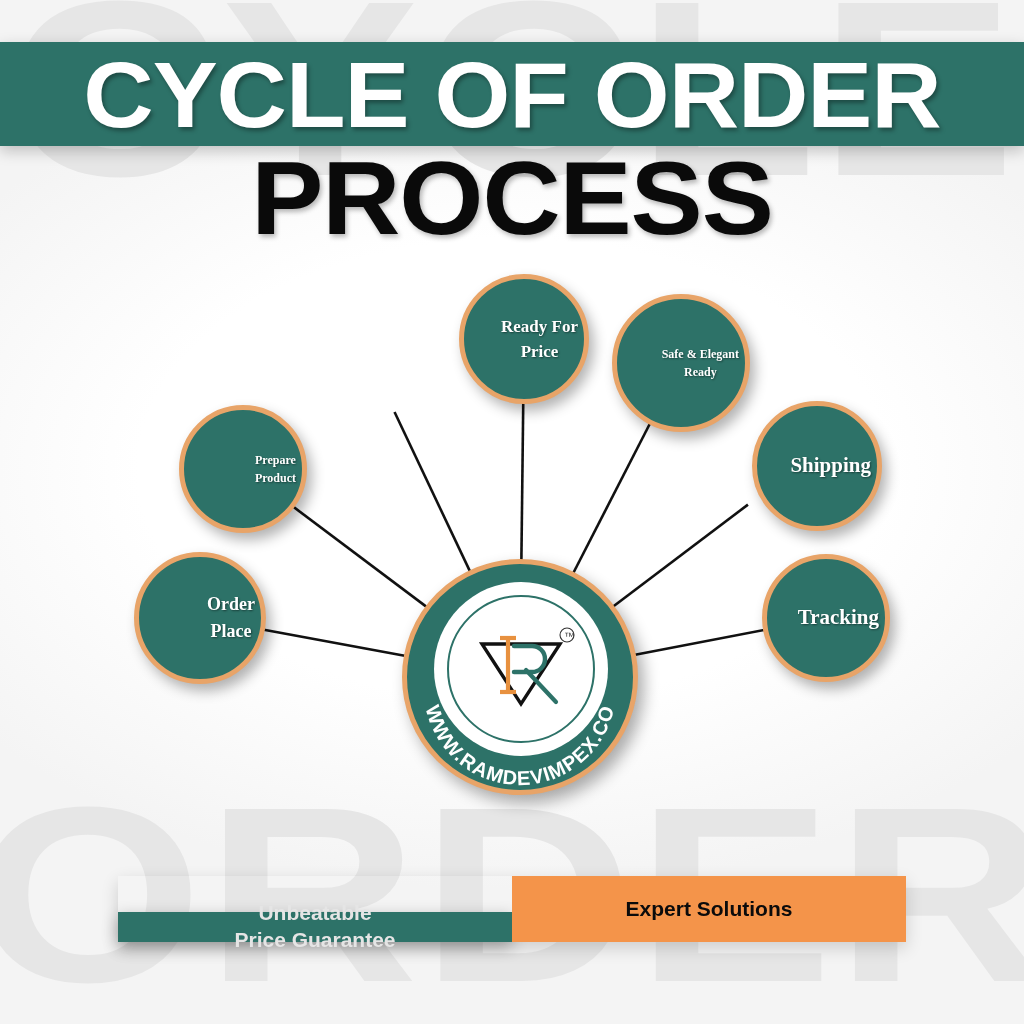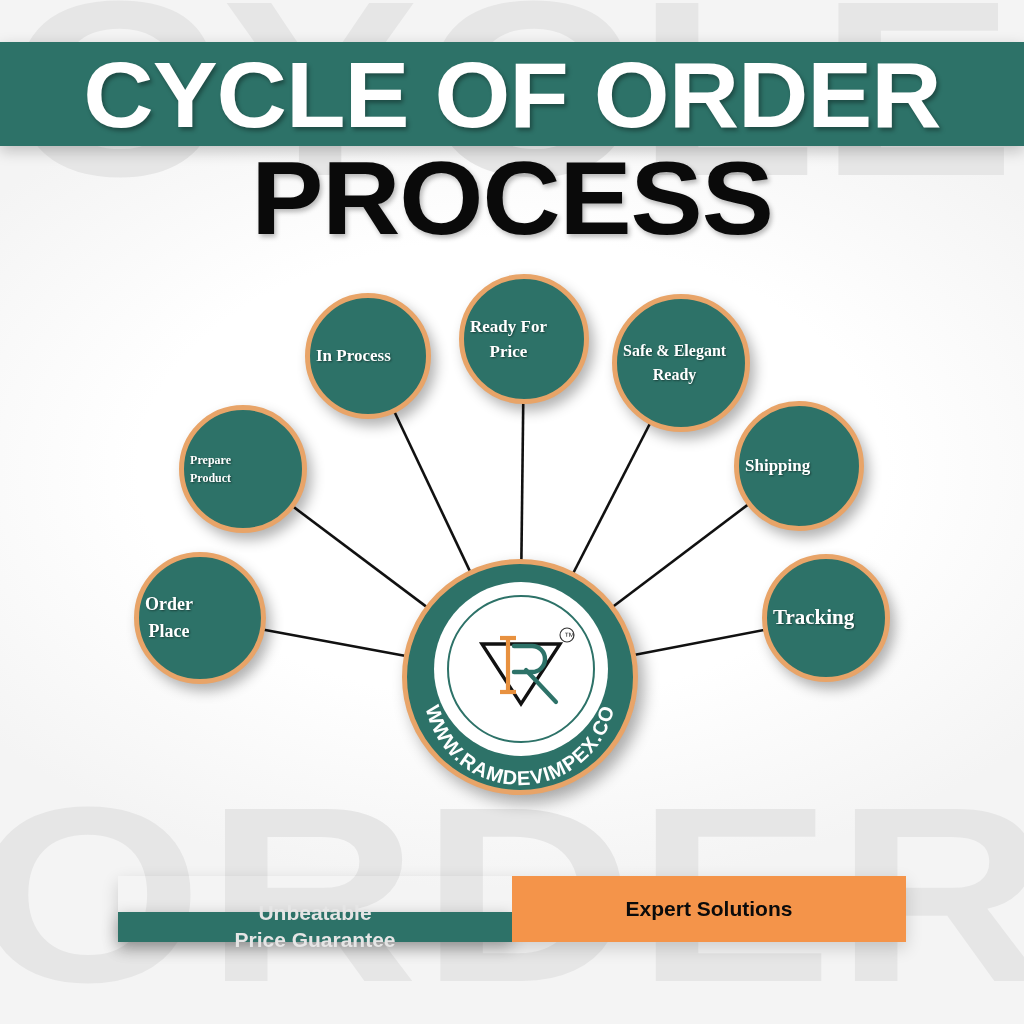--- a/index.html
+++ b/index.html
@@ -70,21 +70,21 @@
   
   #diagram{position:absolute;left:0;top:0;width:1024px;height:1024px;z-index:3;}
   #lines{position:absolute;left:0;top:0;width:1024px;height:1024px;z-index:2;}
 
   .node{
     position:absolute;
     border-radius:50%;
     background:#2d7268;
     border:5px solid #e8a468;
     box-sizing:border-box;
-    display:flex;align-items:center;justify-content:flex-start;
+    display:flex;align-items:center;justify-content:flex-end;
     text-align:center;
     color:#ffffff;
     font-family:"Liberation Serif",serif;
     font-weight:bold;
     font-size:17px;
     line-height:1.5;
     box-shadow:5px 7px 13px rgba(0,0,0,.30);
     z-index:4;
     padding:6px;
   }
@@ -159,38 +159,33 @@
           <span>Order</span>
           <span>Place</span>
         </div>
       </div>
       <div class="node" style="left: 179px; top: 405px; width: 128px; height: 128px; font-size: 12px;">
         <div>
           <span>Prepare</span>
           <span>Product</span>
         </div>
       </div>
-      <div class="node" style="left: 305px; top: 293px; width: 126px; height: 126px; font-size: 17px;">
-        <div>
-          <span>In Process</span>
-        </div>
-      </div>
       <div class="node" style="left: 459px; top: 274px; width: 130px; height: 130px; font-size: 17px;">
         <div>
           <span>Ready For</span>
           <span>Price</span>
         </div>
       </div>
-      <div class="node" style="left: 612px; top: 294px; width: 138px; height: 138px; font-size: 16px;">
+      <div class="node" style="left: 612px; top: 294px; width: 138px; height: 138px; font-size: 12px;">
         <div>
           <span>Safe &amp; Elegant</span>
           <span>Ready</span>
         </div>
       </div>
-      <div class="node" style="left: 734px; top: 401px; width: 130px; height: 130px; font-size: 17px;">
+      <div class="node" style="left: 752px; top: 401px; width: 130px; height: 130px; font-size: 21px;">
         <div>
           <span>Shipping</span>
         </div>
       </div>
       <div class="node" style="left: 762px; top: 554px; width: 128px; height: 128px; font-size: 21px;">
         <div>
           <span>Tracking</span>
         </div>
       </div>
     </div>

